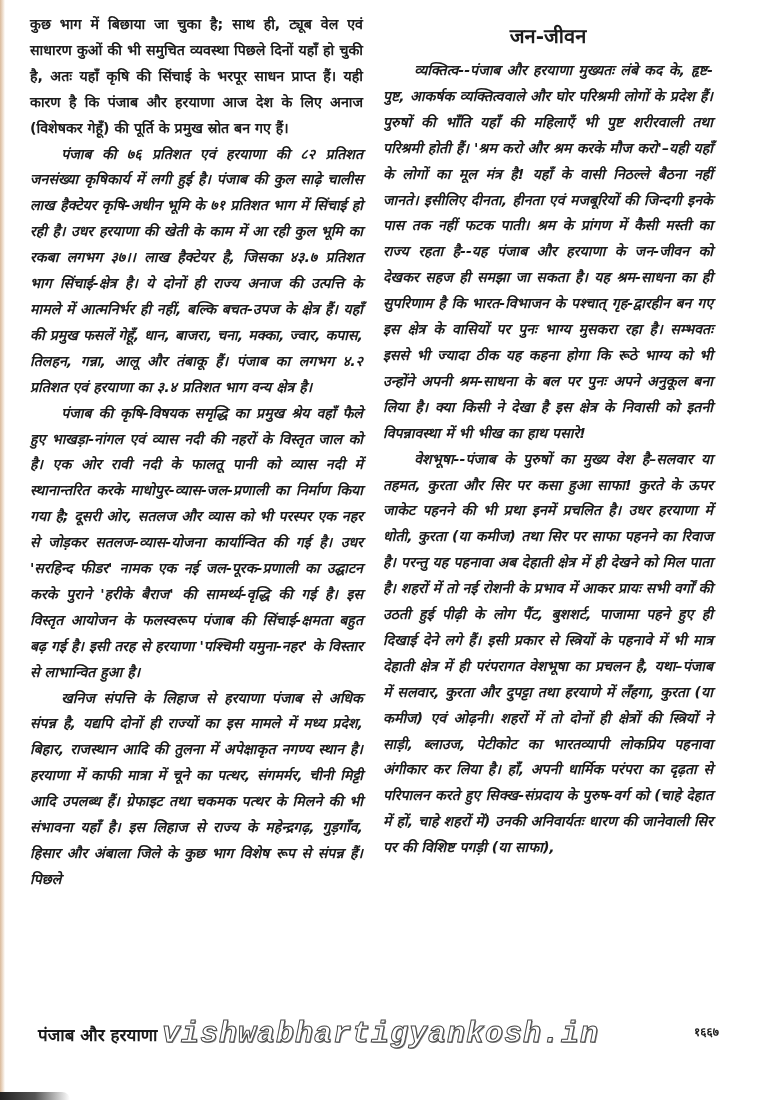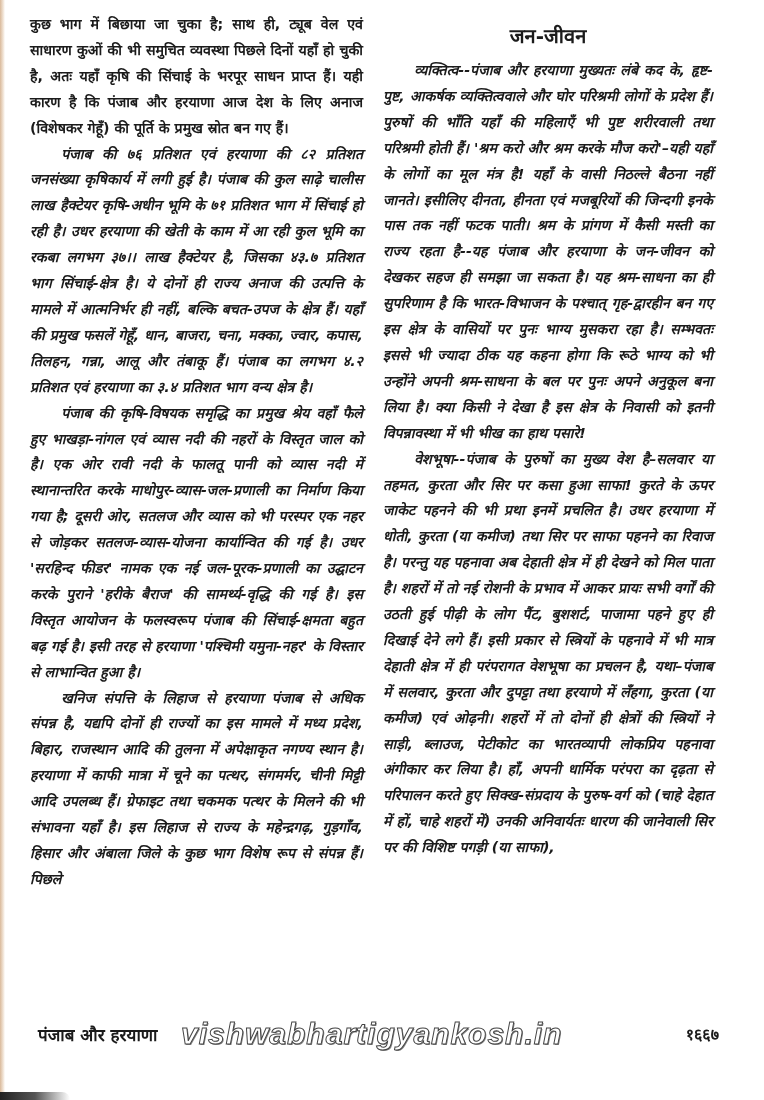--- a/index.html
+++ b/index.html
@@ -33,28 +33,28 @@
     font-size: 20px; font-weight: 600; text-align: center;
     margin: 16px 0 10px 0; line-height: 24px;
   }
   .col .term { font-weight: 600; }
   .footer {
     position: absolute; top: 1023px; left: 30px; right: 30px; height: 30px;
     font-size: 17px; font-weight: 600;
   }
   .footer .book-title { position: absolute; left: 0; top: 0; margin-left: 8px; }
   .footer .watermark {
-    position: absolute; left: 151px; top: -6px;
-    font-family: Liberation Sans, sans-serif; font-style: italic;
+    position: absolute; left: 132px; top: -6px;
+    font-family: Liberation Mono, monospace; font-style: italic;
     font-size: 30px; letter-spacing: 1px;
     color: #ffffff;
     -webkit-text-stroke: 1px #444;
     text-shadow: 1px 1px 0 #888;
   }
-  .footer .page-number { position: absolute; right: 15px; top: 0; font-size: 16px; }
+  .footer .page-number { position: absolute; right: 15px; top: 0; font-size: 12px; }
 </style>
 </head>
 <body>
 
 <div class="binding-edge"></div>
 <div class="corner-shadow"></div>
 
 <div class="col left">
   <p>कुछ भाग में बिछाया जा चुका है; साथ ही, ट्यूब वेल एवं साधारण कुओं की भी समुचित व्यवस्था पिछले दिनों यहाँ हो चुकी है, अतः यहाँ कृषि की सिंचाई के भरपूर साधन प्राप्त हैं। यही कारण है कि पंजाब और हरयाणा आज देश के लिए अनाज (विशेषकर गेहूँ) की पूर्ति के प्रमुख स्रोत बन गए हैं।</p>
   <p class="indent">पंजाब की ७६ प्रतिशत एवं हरयाणा की ८२ प्रतिशत जनसंख्या कृषिकार्य में लगी हुई है। पंजाब की कुल साढ़े चालीस लाख हैक्टेयर कृषि-अधीन भूमि के ७१ प्रतिशत भाग में सिंचाई हो रही है। उधर हरयाणा की खेती के काम में आ रही कुल भूमि का रकबा लगभग ३७।। लाख हैक्टेयर है, जिसका ४३.७ प्रतिशत भाग सिंचाई-क्षेत्र है। ये दोनों ही राज्य अनाज की उत्पत्ति के मामले में आत्मनिर्भर ही नहीं, बल्कि बचत-उपज के क्षेत्र हैं। यहाँ की प्रमुख फसलें गेहूँ, धान, बाजरा, चना, मक्का, ज्वार, कपास, तिलहन, गन्ना, आलू और तंबाकू हैं। पंजाब का लगभग ४.२ प्रतिशत एवं हरयाणा का ३.४ प्रतिशत भाग वन्य क्षेत्र है।</p>

